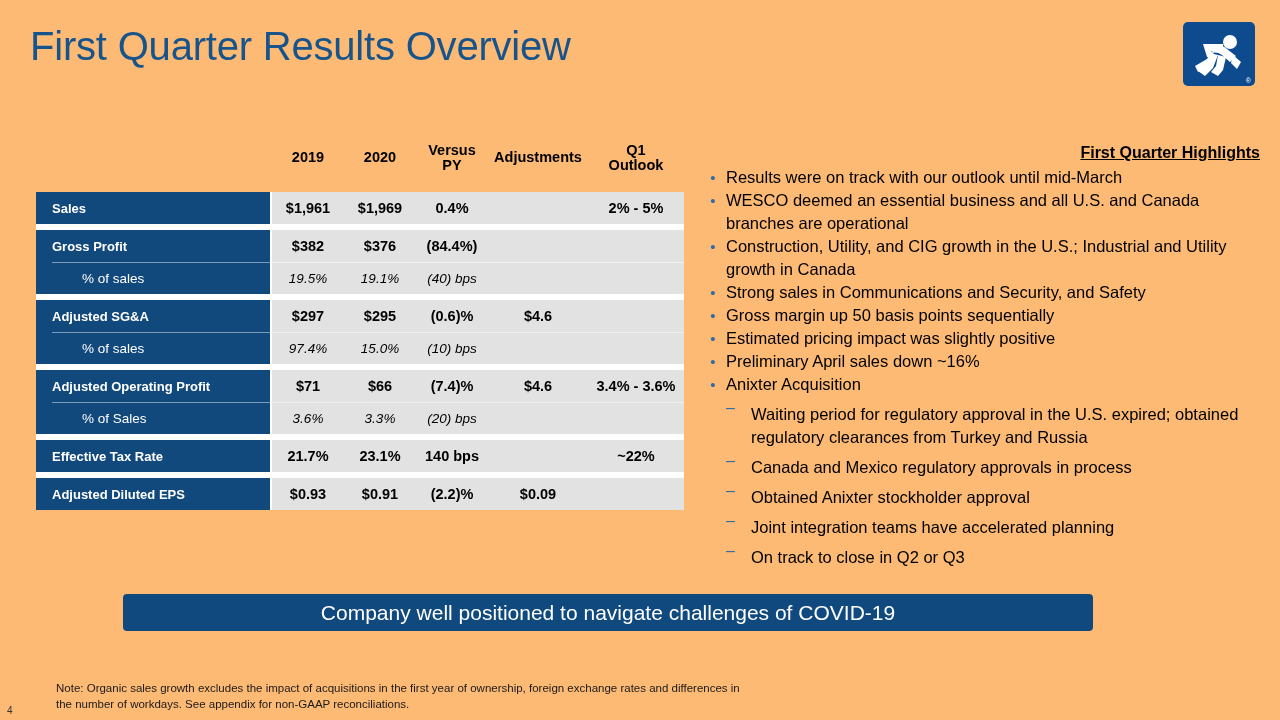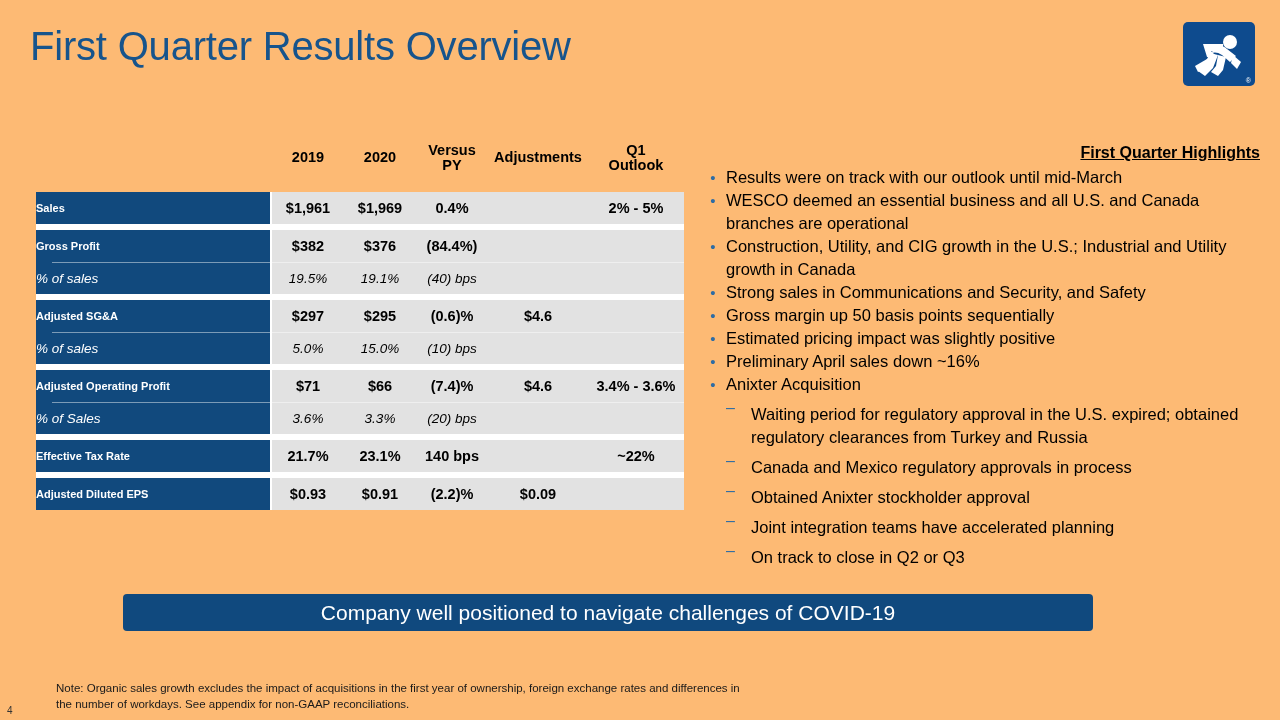--- a/index.html
+++ b/index.html
@@ -72,27 +72,27 @@
     width: 234px;
     flex: 0 0 234px;
     background: #11497D;
     color: #ffffff;
     display: flex;
     align-items: center;
     box-sizing: border-box;
   }
   .lbl-cell.blank { background: transparent; }
   .lbl-main {
-    padding-left: 0;
-    font-size: 11px;
+    padding-left: 16px;
+    font-size: 13px;
     font-weight: bold;
   }
   .lbl-sub {
+    padding-left: 46px;
     font-size: 13.5px;
-    font-style: italic;
     font-weight: normal;
   }
   .gap { width: 2px; flex: 0 0 2px; background: #ffffff; }
   .data-cells {
     flex: 1 1 auto;
     display: flex;
     background: #E2E2E2;
   }
   .data-cells.blank { background: transparent; }
   .c { display: flex; align-items: center; justify-content: center;
@@ -300,21 +300,21 @@
         <div class="c c5"></div>
       </div>
     </div>
     <div class="t-row subsep-wrap" style="height:32px">
       <div class="lbl-cell">
         <div class="subsep"></div>
         <span class="lbl-sub">% of sales</span>
       </div>
       <div class="gap"></div>
       <div class="data-cells">
-        <div class="c sub c1">5.0%</div>
+        <div class="c sub c1">97.4%</div>
         <div class="c sub c2">15.0%</div>
         <div class="c sub c3">(10) bps</div>
         <div class="c sub c4"></div>
         <div class="c sub c5"></div>
       </div>
     </div>
     <div class="rowsep"></div>
 
     <div class="t-row" style="height:32px">
       <div class="lbl-cell">

